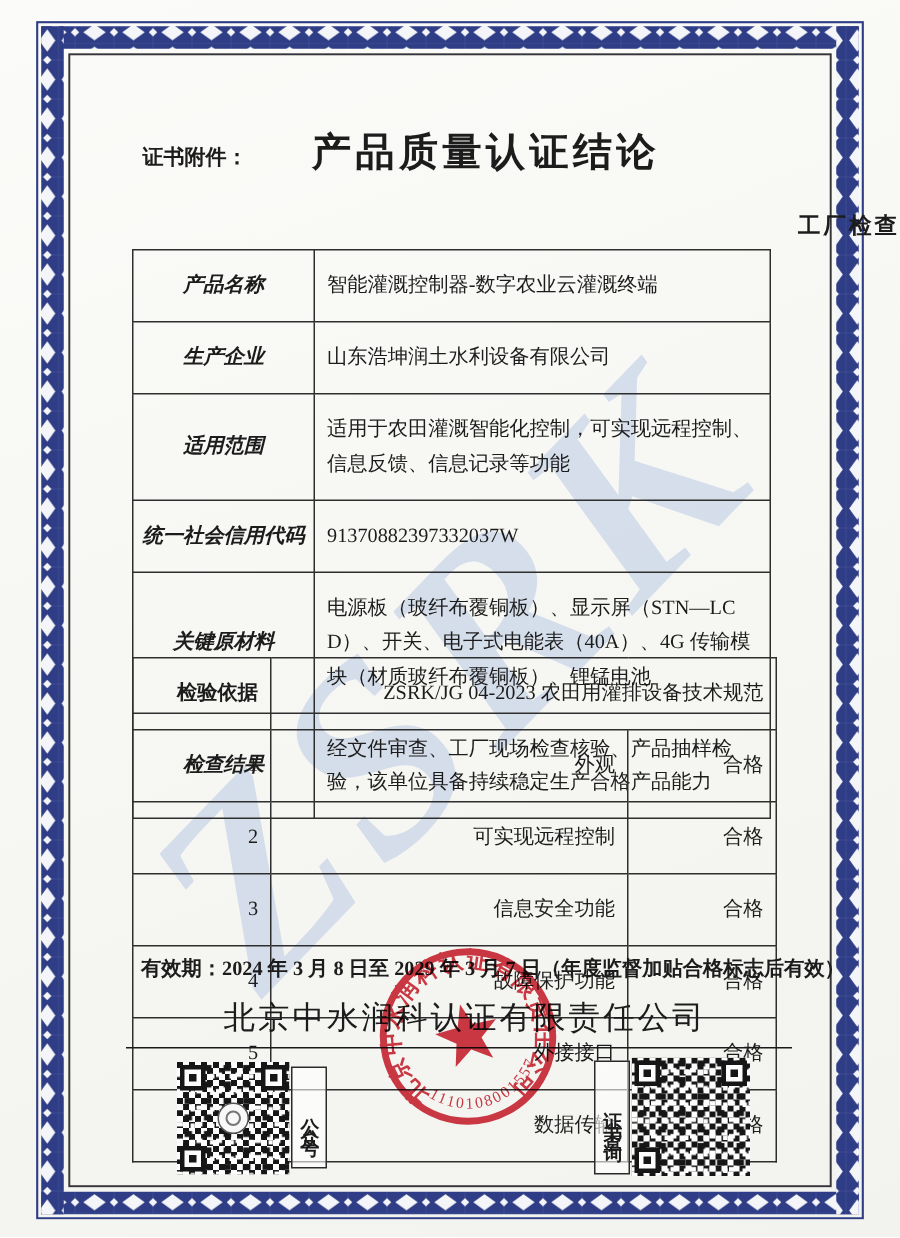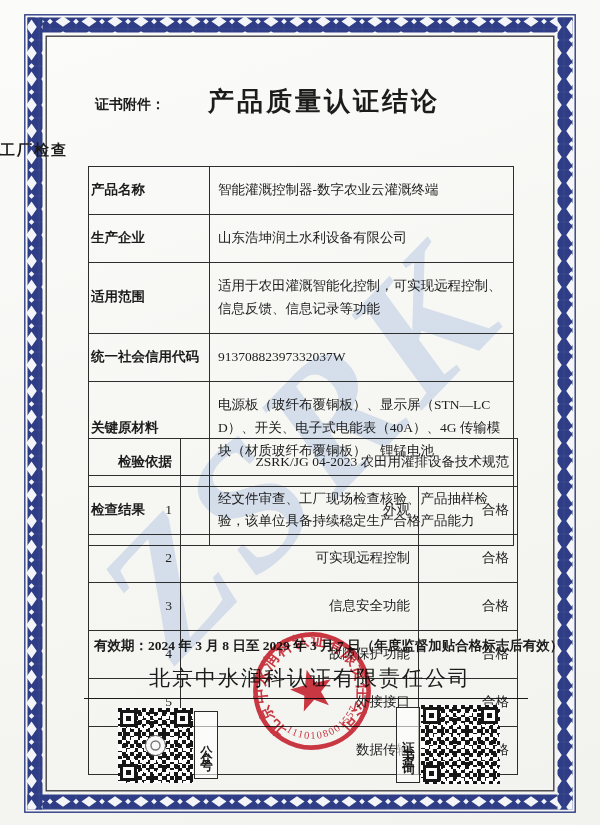--- a/index.html
+++ b/index.html
@@ -22,27 +22,27 @@
     transform:rotate(-46deg);
     font-size:178px;font-style:italic;font-weight:bold;
     letter-spacing:10px;
     color:rgba(176,194,224,0.48);
     z-index:1;pointer-events:none;white-space:nowrap;
   }
   .content{position:absolute;inset:0;z-index:2;}
   .attachment{position:absolute;left:95px;top:52px;font-size:14px;font-weight:bold;margin-top:44px;}
   .doc-title{position:absolute;left:0;top:84px;width:600px;text-align:center;
     font-size:26px;font-weight:bold;letter-spacing:3px;padding-left:24px;}
-  .sec-title{position:absolute;width:600px;text-align:left;font-size:15px;font-weight:bold;letter-spacing:2px;}
+  .sec-title{position:absolute;width:600px;text-align:right;font-size:15px;font-weight:bold;letter-spacing:2px;}
   .sec1{top:141px;} .sec2{top:416px;}
   table{border-collapse:collapse;table-layout:fixed;}
   td{border:1.2px solid #2e2e2e;font-size:13.5px;line-height:1.7;
      padding:12px 8px;vertical-align:middle;word-break:break-all;}
   .t-factory{position:absolute;left:88px;top:166px;width:426px;}
-  .t-factory td.lbl{width:116px;text-align:left;font-weight:bold;padding:2px 2px;}
+  .t-factory td.lbl{width:116px;text-align:center;font-weight:bold;padding:2px 2px;font-style:italic;}
   .t-sampling{position:absolute;left:88px;top:438px;width:429px;}
   .t-sampling td{text-align:right;}
   .t-sampling td.lbl{font-weight:bold;}
   .hdr td{font-weight:bold;}
   .validity{position:absolute;left:94px;top:637px;font-size:13.5px;font-weight:bold;white-space:nowrap;}
   .issuer{position:absolute;left:0;top:664px;width:620px;text-align:center;
     font-size:21px;letter-spacing:2px;font-weight:500;}
   .sig-line{position:absolute;left:84px;top:698px;width:444px;height:0;
     border-top:1.6px solid #1a1a1a;}
   

